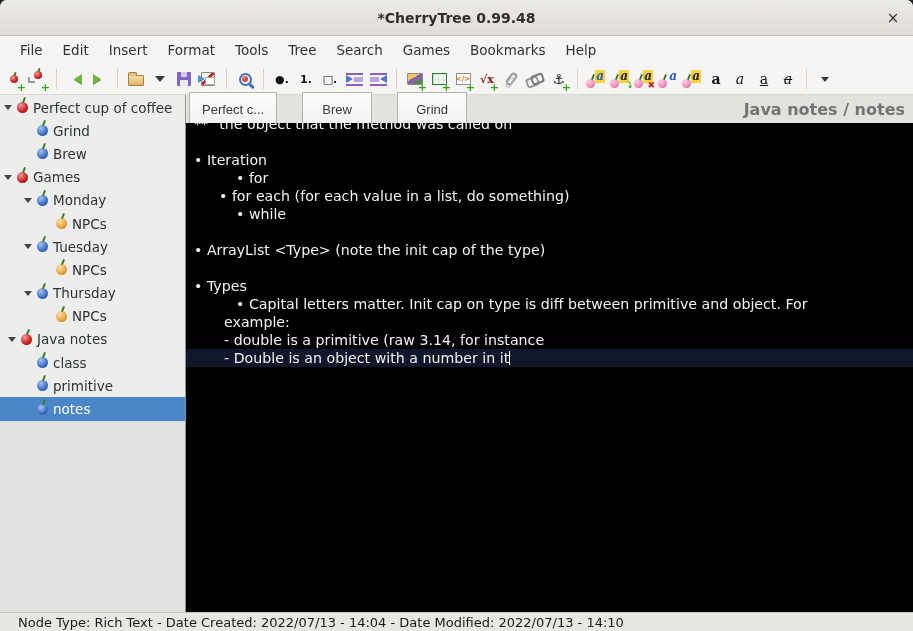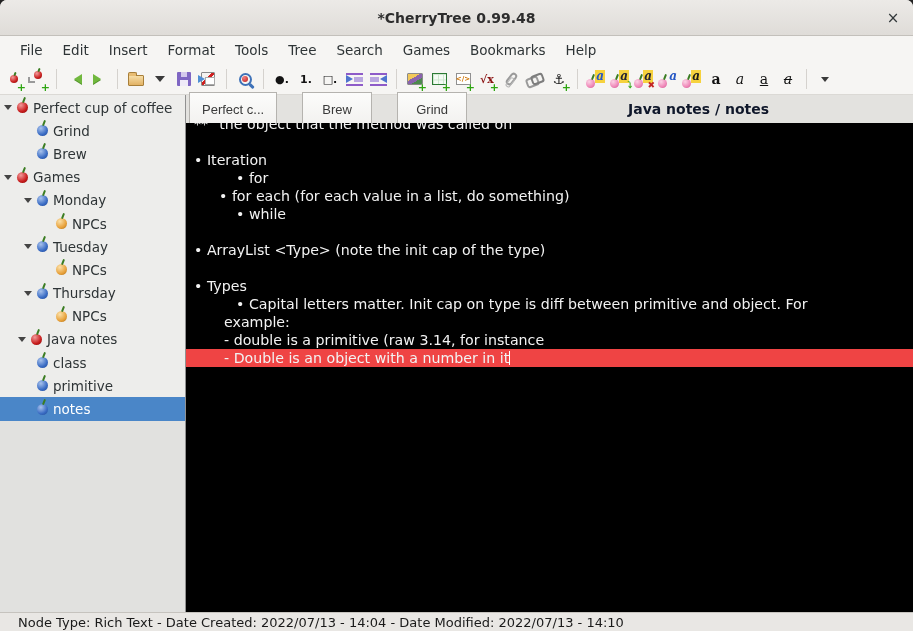--- a/index.html
+++ b/index.html
@@ -102,26 +102,26 @@
   .tree-row .expander { width:11px; display:inline-flex; justify-content:center; flex:0 0 11px; }
   .exp-tri { width:0; height:0; border:4px solid transparent; border-top:5px solid #444; margin-top:4px; }
   .tree-row .cherry { margin:0 5px 0 4px; flex:0 0 auto; }
   .tree-row.selected { background:#4a86c8; color:#ffffff; }
 
   .editor-panel { flex:1; display:flex; flex-direction:column; min-width:0; }
   .tabrow { height:28px; flex:0 0 28px; background:#e3e2df; display:flex; align-items:center; padding-left:3px; }
   .tab-btn { height:24px; min-width:70px; margin-right:25px; padding:16px 12px; font-size:13px; color:#3a3a3a;
      background:linear-gradient(#fcfcfb,#f2f1ef); border:1px solid #b5b3af; border-radius:0;
      display:inline-flex; align-items:center; justify-content:center; }
-  .node-title { flex:1; text-align:center; font-weight:bold; font-size:14px; color:#0f172a; padding-right:8px; }
+  .node-title { flex:1; text-align:right; font-weight:bold; font-size:16px; color:#737373; padding-right:8px; }
 
   .editor { flex:1; background:#000; color:#f2f2f2; font-size:14.2px; overflow:hidden; position:relative; }
   .edit-lines { margin-top:-8px; }
   .edit-line { height:18px; line-height:18px; white-space:pre; }
-  .edit-line.sel { background:#ef4444; }
+  .edit-line.sel { background:#0f172a; }
   .caret { display:inline-block; width:1px; height:14px; background:#fff; vertical-align:-2px; }
 
   
   .statusbar { height:19px; flex:0 0 19px; background:#e9e7e4; border-top:1px solid #c6c3be;
      display:flex; align-items:center; padding-left:18px; font-size:13px; color:#1a1a1a; }
 </style>
 </head>
 <body>
 
 <div class="window">
@@ -346,21 +346,21 @@
               <span class="exp-tri"></span>
             </span>
             <span class="cherry blue"></span>
             <span>Thursday</span>
           </div>
           <div class="tree-row" style="padding-left: 41px;">
             <span class="expander"></span>
             <span class="cherry orange"></span>
             <span>NPCs</span>
           </div>
-          <div class="tree-row" style="padding-left: 16px; text-align: right;">
+          <div class="tree-row" style="padding-left: 6px; text-align: right;">
             <span class="expander">
               <span class="exp-tri"></span>
             </span>
             <span class="cherry red"></span>
             <span>Java notes</span>
           </div>
           <div class="tree-row" style="padding-left: 22px;">
             <span class="expander"></span>
             <span class="cherry blue"></span>
             <span>class</span>

